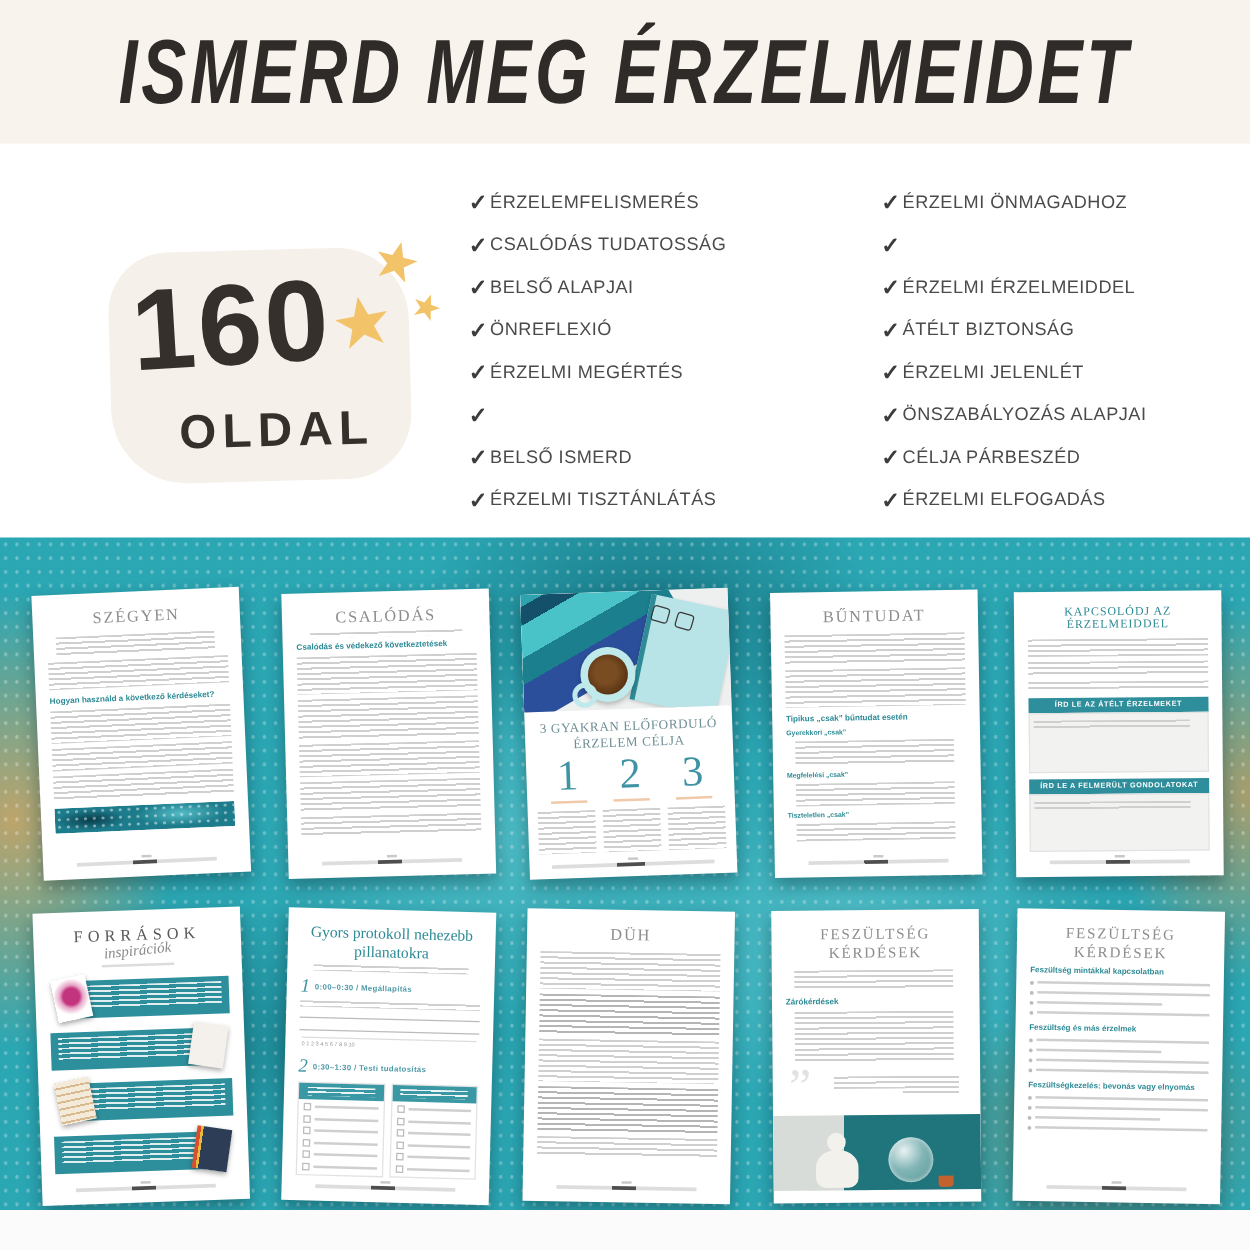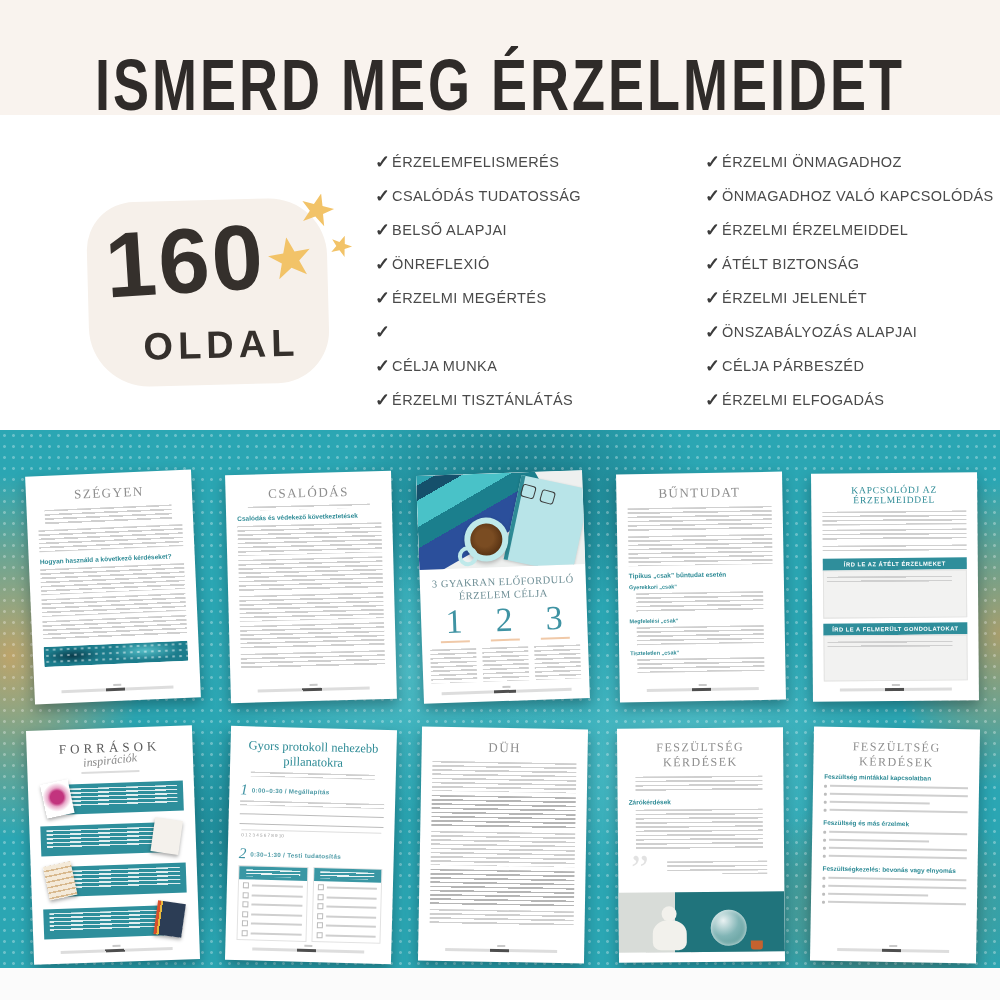--- a/index.html
+++ b/index.html
@@ -1,21 +1,21 @@
 <!DOCTYPE html>
 <html><head>
 <meta charset="utf-8">
 <style>
   html,body{margin:0;padding:0;}
   body{width:1000px;height:1000px;overflow:hidden;background:#fff;
        font-family:"Liberation Sans", sans-serif; position:relative;}
 
   
   .header{position:absolute;top:0;left:0;width:1000px;height:115px;
-          background:#f9f3ee;display:flex;align-items:flex-end;justify-content:center;}
+          background:#f9f3ee;display:flex;align-items:center;justify-content:center;font-style:italic;}
   .header h1{margin:0;font-size:54px;font-weight:900;color:#2f2b29;
              letter-spacing:3px;transform:scaleY(1.35);white-space:nowrap;}
 
   
   .top-section{position:absolute;top:115px;left:0;width:1000px;height:315px;background:#fff;}
 
   .badge{position:absolute;left:88px;top:85px;width:240px;height:185px;
          background:#f6f0ea;border-radius:48px 58px 52px 60px;transform:rotate(-1.5deg);}
   .badge .num{position:absolute;left:18px;top:8px;font-size:92px;font-weight:900;
               color:#35302c;letter-spacing:2px;transform:rotate(-2deg);}
@@ -214,36 +214,35 @@
       </div>
     <div class="check-item">
         <span class="tick">✓</span>
         <span class="txt">ÉRZELMI MEGÉRTÉS</span>
       </div>
     <div class="check-item">
         <span class="tick">✓</span>
       </div>
     <div class="check-item">
         <span class="tick">✓</span>
-        <span class="txt">CÉLJA MUNKA</span>
+        <span class="txt">BELSŐ ISMERD</span>
       </div>
     <div class="check-item">
         <span class="tick">✓</span>
         <span class="txt">ÉRZELMI TISZTÁNLÁTÁS</span>
       </div>
   </div>
 
   <div class="checks colR">
     <div class="check-item">
         <span class="tick">✓</span>
         <span class="txt">ÉRZELMI ÖNMAGADHOZ</span>
       </div>
     <div class="check-item">
         <span class="tick">✓</span>
-        <span class="txt">ÖNMAGADHOZ VALÓ KAPCSOLÓDÁS</span>
       </div>
     <div class="check-item">
         <span class="tick">✓</span>
         <span class="txt">ÉRZELMI ÉRZELMEIDDEL</span>
       </div>
     <div class="check-item">
         <span class="tick">✓</span>
         <span class="txt">ÁTÉLT BIZTONSÁG</span>
       </div>
     <div class="check-item">

